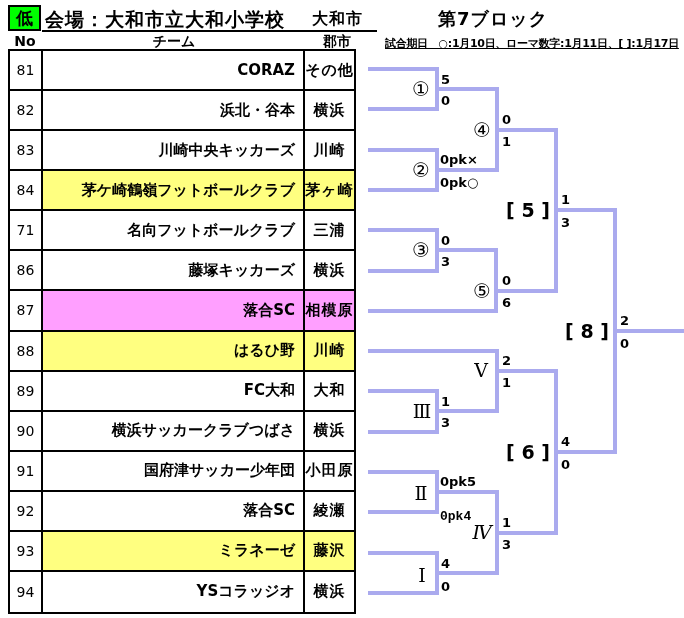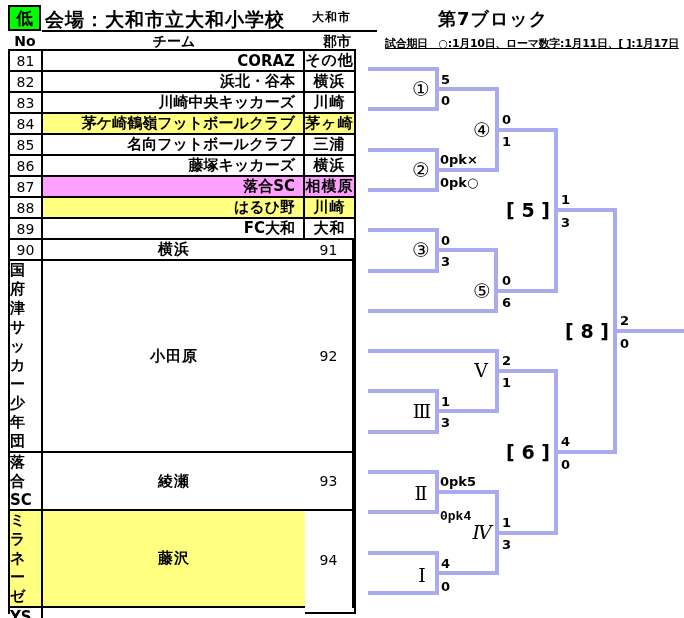--- a/index.html
+++ b/index.html
@@ -4,21 +4,21 @@
 <style>
   html,body{margin:0;padding:0;}
   body{width:684px;height:618px;position:relative;background:#fff;
        font-family:"DejaVu Sans",sans-serif;color:#000;overflow:hidden;}
   .abs{position:absolute;}
   
   .badge{left:8px;top:5px;width:33px;height:26px;background:#00FF00;border:2px solid #000;
          box-sizing:border-box;display:flex;align-items:center;justify-content:center;
          font-size:17px;font-weight:bold;}
   .venue{left:45px;top:7px;font-size:19px;font-weight:bold;letter-spacing:1px;white-space:nowrap;}
-  .vcity{left:312px;top:9px;font-size:12px;font-weight:bold;letter-spacing:1px;}
+  .vcity{left:312px;top:9px;font-size:16px;font-weight:bold;letter-spacing:1px;}
   .block{left:438px;top:7px;font-size:18px;font-weight:bold;letter-spacing:1px;}
   .hrule{left:42px;top:30px;width:335px;height:2px;background:#000;}
   .colhead{font-size:14px;font-weight:bold;top:33px;white-space:nowrap;}
   .ch-no{left:25px;transform:translateX(-50%);}
   .ch-team{left:174px;transform:translateX(-50%);}
   .ch-city{left:337px;transform:translateX(-50%);}
   .legend{left:385px;top:36px;font-size:11px;font-weight:bold;letter-spacing:-0.3px;white-space:nowrap;text-decoration:underline;}
   
   .tbl{left:8px;top:49px;width:348px;height:565px;border:2px solid #000;box-sizing:border-box;
        display:grid;grid-template-columns:33px 262px 1fr;grid-auto-rows:1fr;}
@@ -60,41 +60,42 @@
   <div class="cell city" data-hl="none">横浜</div>
 
   <div class="cell no">83</div>
   <div class="cell team" data-hl="none">川崎中央キッカーズ</div>
   <div class="cell city" data-hl="none">川崎</div>
 
   <div class="cell no">84</div>
   <div class="cell team" data-hl="yellow">茅ケ崎鶴嶺フットボールクラブ</div>
   <div class="cell city" data-hl="yellow">茅ヶ崎</div>
 
-  <div class="cell no">85</div>
+  <div class="cell no">71</div>
   <div class="cell team" data-hl="none">名向フットボールクラブ</div>
   <div class="cell city" data-hl="none">三浦</div>
 
   <div class="cell no">86</div>
   <div class="cell team" data-hl="none">藤塚キッカーズ</div>
   <div class="cell city" data-hl="none">横浜</div>
 
   <div class="cell no">87</div>
   <div class="cell team" data-hl="pink">落合SC</div>
   <div class="cell city" data-hl="pink">相模原</div>
 
   <div class="cell no">88</div>
   <div class="cell team" data-hl="yellow">はるひ野</div>
   <div class="cell city" data-hl="yellow">川崎</div>
 
   <div class="cell no">89</div>
   <div class="cell team" data-hl="none">FC大和</div>
   <div class="cell city" data-hl="none">大和</div>
 
   <div class="cell no">90</div>
+  <div class="cell team" data-hl="none">横浜サッカークラブつばさ</div>
   <div class="cell city" data-hl="none">横浜</div>
 
   <div class="cell no">91</div>
   <div class="cell team" data-hl="none">国府津サッカー少年団</div>
   <div class="cell city" data-hl="none">小田原</div>
 
   <div class="cell no">92</div>
   <div class="cell team" data-hl="none">落合SC</div>
   <div class="cell city" data-hl="none">綾瀬</div>
 

